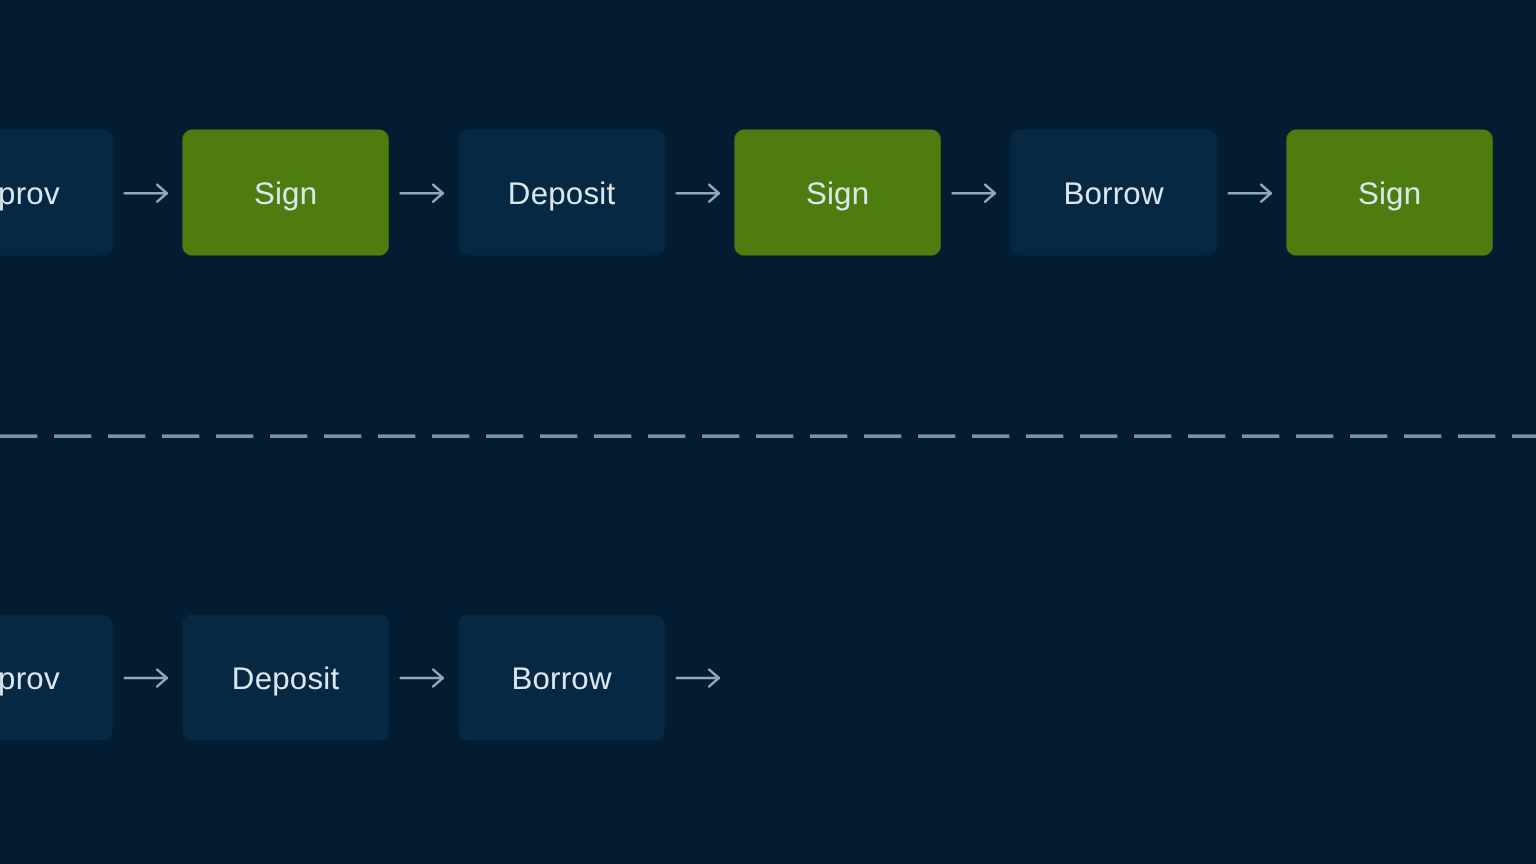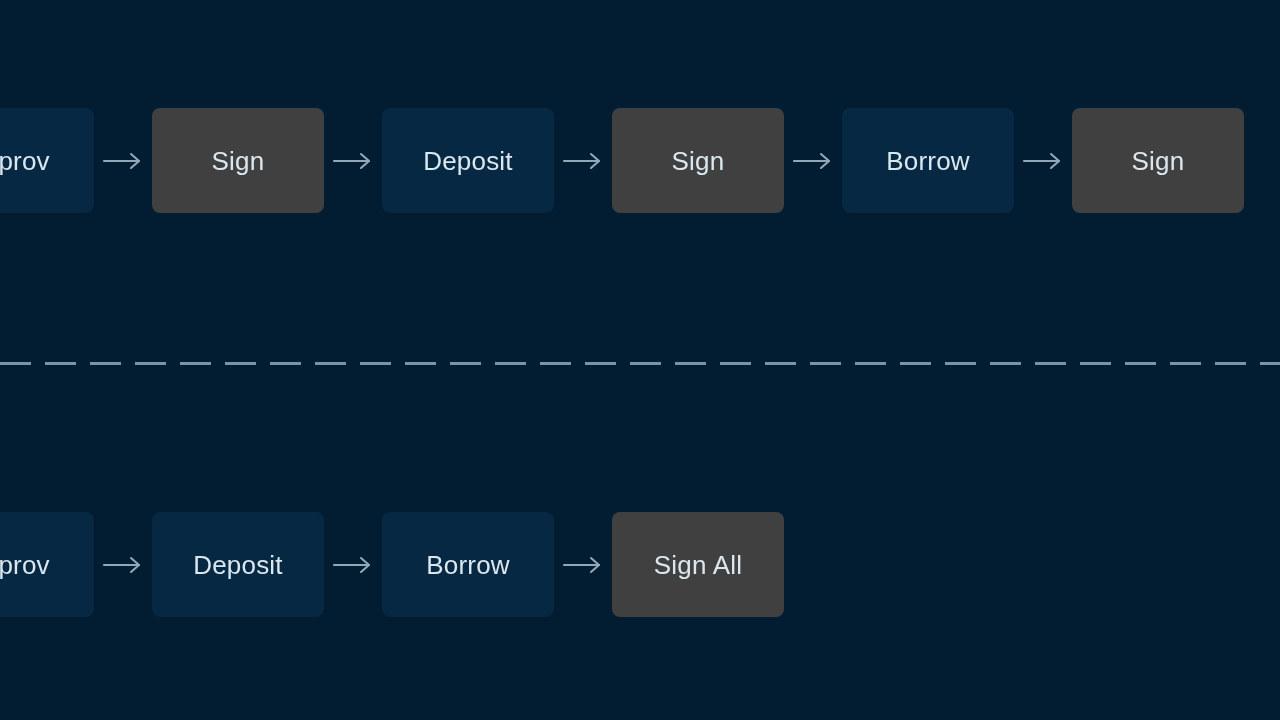--- a/index.html
+++ b/index.html
@@ -51,21 +51,21 @@
     height:105px;
     border-radius:8px;
     display:flex;
     align-items:center;
     justify-content:center;
     flex:0 0 auto;
     background:#062842;
   }
 
   .chip.active {
-    background:#404040;
+    background:#4d7c0f;
   }
 
   .chip-label {
     color:#dbe7ef;
     font-size:26px;
     font-weight:400;
     letter-spacing:.2px;
     line-height:1;
     white-space:nowrap;
   }
@@ -213,20 +213,17 @@
         <span class="chip-label">Borrow</span>
       </div>
 
       <div class="connector">
         <svg viewBox="0 0 44 22" aria-hidden="true">
           <line x1="3" y1="11" x2="38" y2="11"></line>
           <path d="M30 4 L38 11 L30 18"></path>
         </svg>
       </div>
 
-      <div class="chip active">
-        <span class="chip-label">Sign All</span>
-      </div>
 
     </div>
   </div>
 
 </div>
 
 </body></html>

